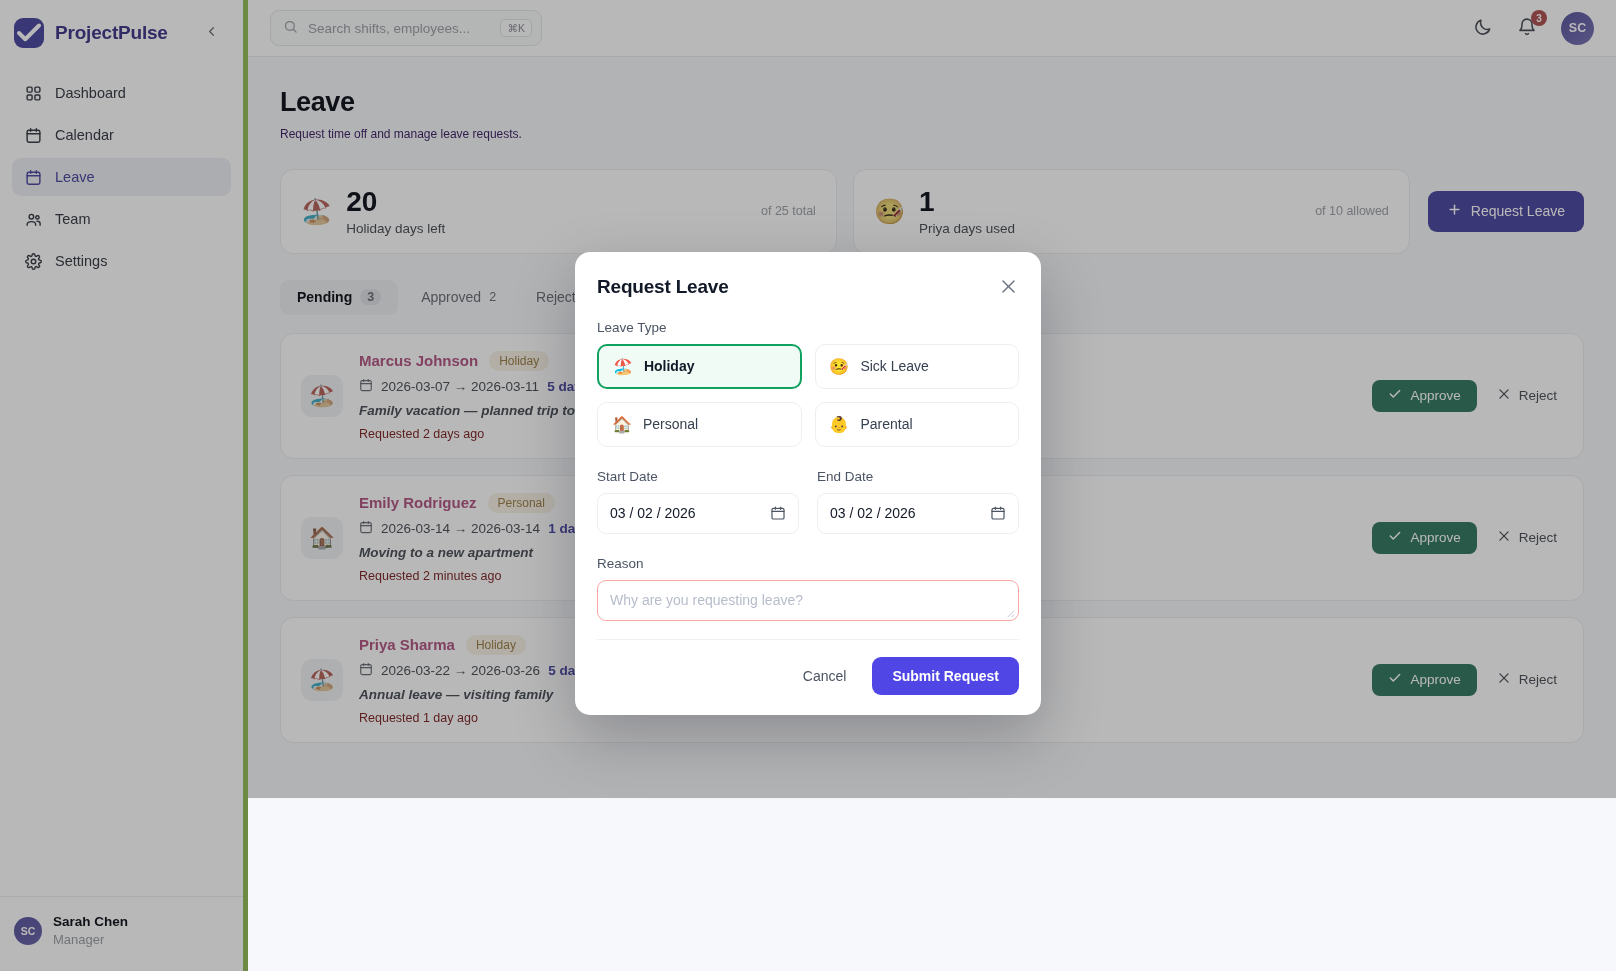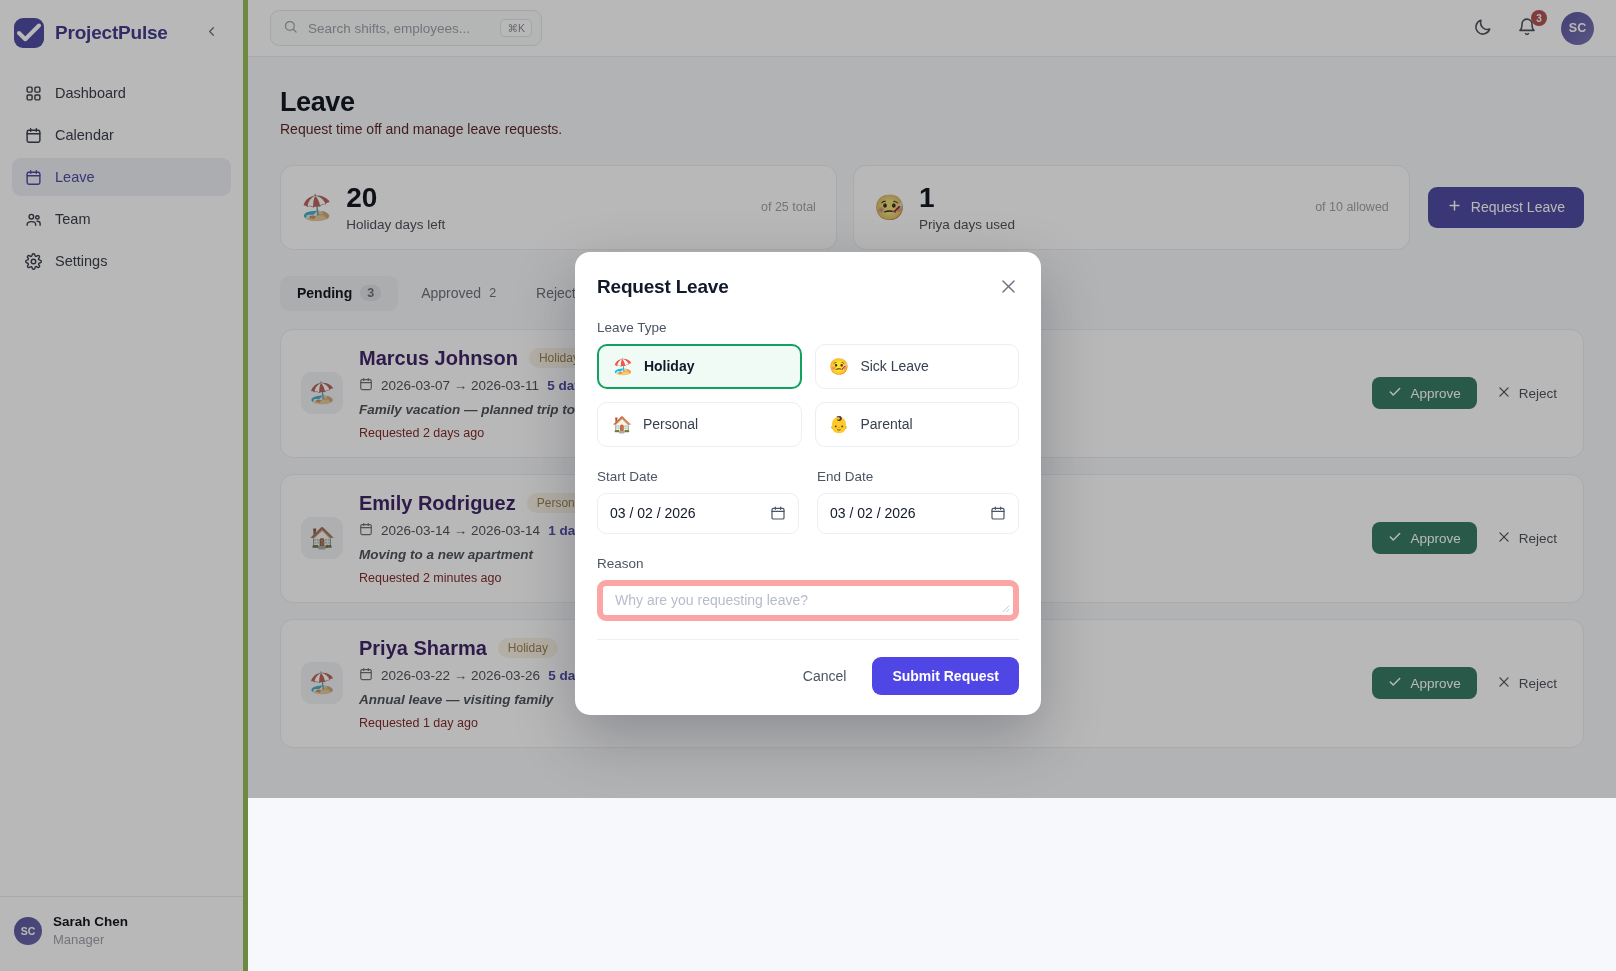--- a/index.html
+++ b/index.html
@@ -78,21 +78,21 @@
   .top-avatar {
     width: 33px; height: 33px; border-radius: 50%;
     background: linear-gradient(135deg,#5b54d6,#7b72e8);
     color: #fff; font-size: 12.5px; font-weight: 600;
     display: flex; align-items: center; justify-content: center; cursor: pointer;
   }
 
   .content { flex: 1; padding: 30px 32px 0 32px; overflow: hidden; }
   .page-head { display: flex; align-items: flex-start; }
   .page-title { font-size: 27px; font-weight: 700; color: #111827; letter-spacing: -0.4px; }
-  .page-sub { font-size: 14px; color: #7f1d1d; margin-top: 3px; }
+  .page-sub { font-size: 12px; color: #4c1d95; margin-top: 9px; }
 
   .stats-row { display: flex; gap: 16px; margin-top: 28px; align-items: stretch; }
   .stat-card {
     flex: 1; background: #fff; border: 1px solid #ebedf3; border-radius: 13px;
     padding: 17px 20px; display: flex; align-items: center; gap: 14px; min-height: 76px;
   }
   .stat-emoji { font-size: 25px; line-height: 1; }
   .stat-value { font-size: 28px; font-weight: 700; color: #111827; line-height: 1.1; }
   .stat-label { font-size: 13.5px; color: #4b5563; margin-top: 3px; }
   .stat-meta { margin-left: auto; font-size: 12.5px; color: #9ca3af; }
@@ -117,21 +117,21 @@
   .req-card {
     background: #fff; border: 1px solid #ebedf3; border-radius: 13px;
     padding: 17px 20px; display: flex; align-items: center; gap: 16px;
   }
   .req-emoji {
     width: 42px; height: 42px; flex: 0 0 42px; border-radius: 11px; background: #f1f3f7;
     display: flex; align-items: center; justify-content: center; font-size: 21px;
   }
   .req-body { flex: 1; min-width: 0; }
   .req-line1 { display: flex; align-items: center; gap: 11px; }
-  .req-name { font-size: 20px; font-weight: 700; color: #4c1d95; }
+  .req-name { font-size: 15px; font-weight: 700; color: #ec4899; }
   .req-chip {
     font-size: 12px; font-weight: 500; border-radius: 20px; padding: 3px 10px;
     background: #fdf3dd; color: #b4801e;
   }
   .req-line2 { display: flex; align-items: center; gap: 8px; margin-top: 7px; font-size: 13.5px; color: #4b5563; }
   .req-line2 svg { width: 14px; height: 14px; color: #6b7280; }
   .req-days { color: #4f46e5; font-weight: 600; }
   .req-reason { font-size: 13.5px; color: #4b5563; font-style: italic; margin-top: 8px; font-weight: bold; }
   .req-time { font-size: 12.5px; color: #b91c1c; margin-top: 9px; }
   .req-actions { margin-left: auto; display: flex; align-items: center; gap: 14px; flex: 0 0 auto; }
@@ -177,21 +177,21 @@
 
   .dates-row { display: grid; grid-template-columns: 1fr 1fr; gap: 18px; }
   .date-field {
     display: flex; align-items: center; height: 41px; padding: 0 12px;
     border: 1px solid #eceef4; border-radius: 9px; background: #fff;
     font-size: 14px; color: #111827; cursor: text;
   }
   .date-field .cal { margin-left: auto; color: #4b5563; display: flex; }
   .date-field .cal svg { width: 16px; height: 16px; }
   .reason-box {
-    position: relative; border: 6px solid #fca5a5; border-radius: 9px; background: #fff;
+    position: relative; border: 1px solid #fca5a5; border-radius: 9px; background: #fff;
     height: 41px; display: flex; align-items: center; padding: 0 12px;
     font-size: 14px; color: #b6bccb; cursor: text;
   }
   .resize-grip {
     position: absolute; right: 3px; bottom: 2px; width: 11px; height: 11px;
     color: #b9bfcd; font-size: 10px; line-height: 1;
   }
   .modal-foot {
     display: flex; align-items: center; justify-content: flex-end; gap: 16px;
     margin-top: 18px; padding-top: 17px; border-top: 1px solid #eef0f5;

